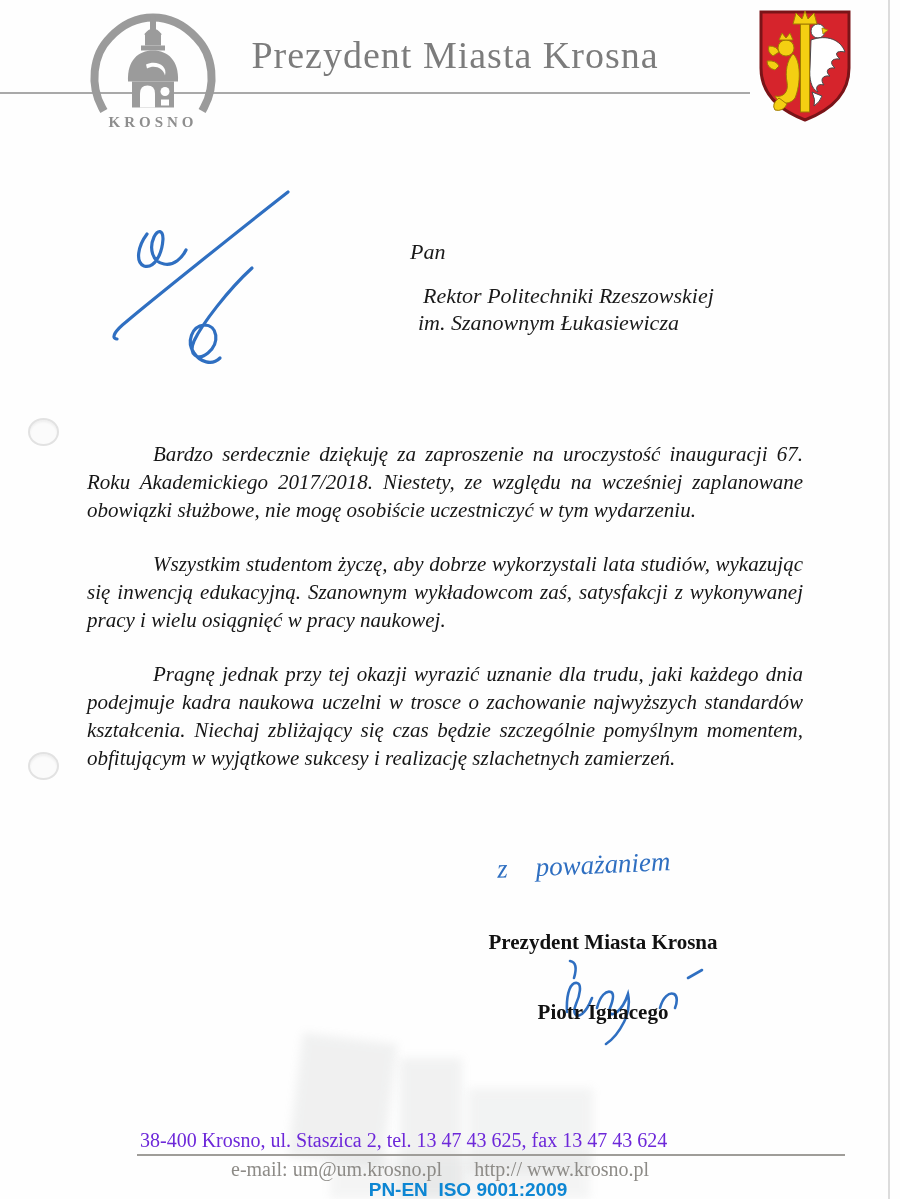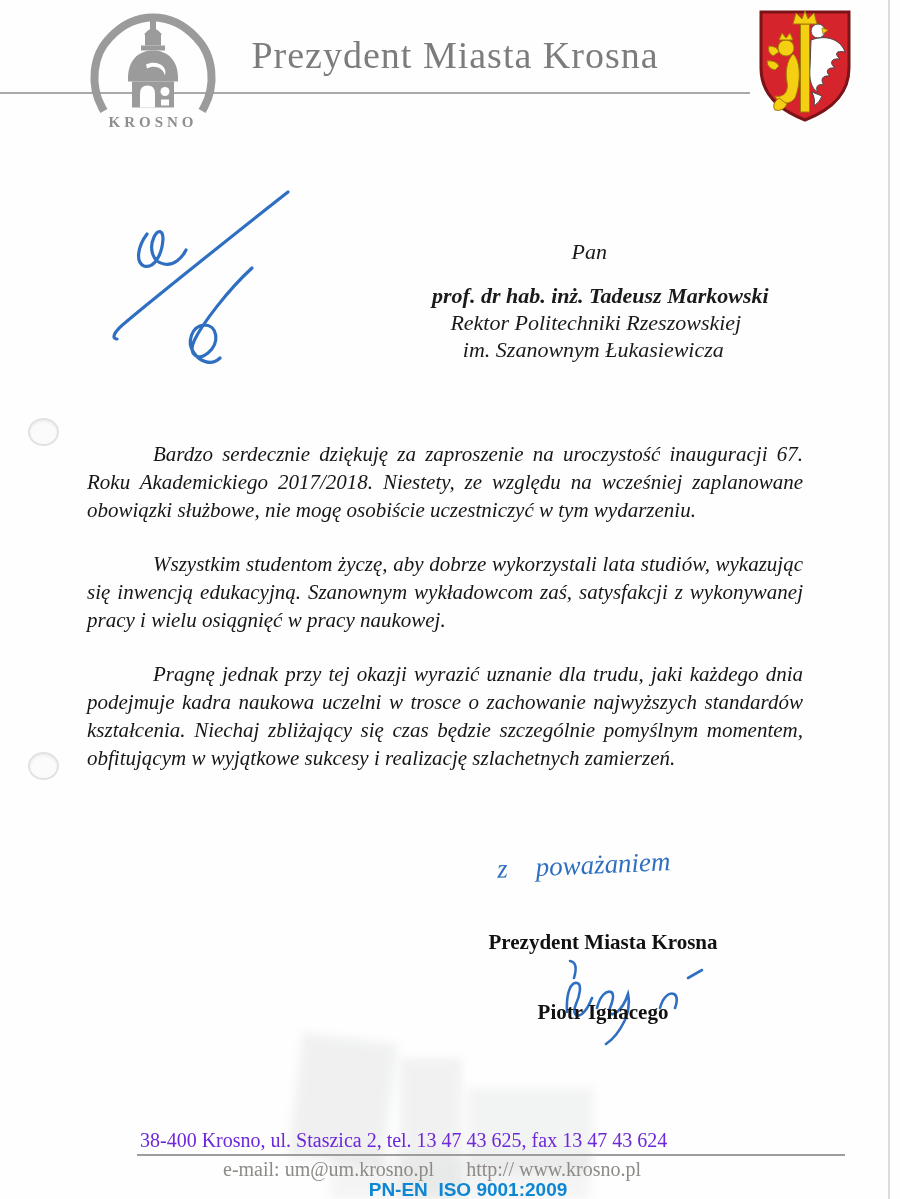--- a/index.html
+++ b/index.html
@@ -24,21 +24,21 @@
   }
   
   .paraph { position:absolute; left:92px; top:178px; width:220px; height:195px; }
   .signature { position:absolute; left:540px; top:948px; width:180px; height:100px; }
   .closing-handwritten {
     position:absolute; left:497px; top:850px; display:flex; gap:28px;
     font-style:italic; font-size:27px; color:#2f6fc1;
     transform:rotate(-2.5deg);
   }
   
-  .recipient { position:absolute; left:410px; top:238px; font-style:italic; font-size:22px; line-height:27px;text-align:center; }
+  .recipient { position:absolute; left:410px; top:238px; font-style:italic; font-size:22px; line-height:27px; }
   .recipient .salutation { margin-bottom:17px; }
   .recipient .name { font-weight:bold; padding-left:22px; }
   .recipient .pos  { padding-left:13px; }
   .recipient .inst { padding-left:8px; }
   
   .body-text {
     position:absolute; left:87px; top:408px; width:716px;
     font-style:italic; font-size:21px; line-height:28px;
     text-align:justify; color:#161616;margin-top:32px;
   }
@@ -57,21 +57,21 @@
   .wm3 { left:468px; top:1088px; width:125px; height:85px;  opacity:.13; }
   .wm4 { left:330px; top:1155px; width:260px; height:44px;  opacity:.11; }
   .footer-address {
     position:absolute; top:1129px; left:140px; width:700px; text-align:left;
     font-size:20px; color:#6d28d9;
   }
   .footer-rule {
     position:absolute; top:1154px; left:137px; width:708px; height:2px; background:#9f9d99;
   }
   .footer-contact {
-    position:absolute; top:1158px; left:132px; width:600px;
+    position:absolute; top:1158px; left:140px; width:600px;
     display:flex; justify-content:center; gap:32px;
     font-size:20px; color:#8d8b87;
   }
   .footer-cert {
     position:absolute; top:1179px; left:268px; width:400px; text-align:center;
     font-family:"Liberation Sans", sans-serif; font-weight:bold;
     font-size:19px; color:#0d86d3; white-space:pre;
   }
   
   .punch-hole {
@@ -135,21 +135,20 @@
   <svg class="paraph" viewBox="0 0 220 195">
     <g fill="none" stroke="#2f6fc1" stroke-width="3.2" stroke-linecap="round">
       <path d="M55,56 C46,68 43,84 52,88 C62,91 70,77 71,61 C71,52 66,51 62,59 C57,70 60,84 72,86 C82,88 90,80 94,72"></path>
       <path d="M196,14 C150,50 60,122 34,144 C24,152 18,160 25,161"></path>
       <path d="M160,90 C136,112 110,146 102,163 C96,177 106,183 116,175 C128,165 126,147 112,147 C100,148 94,164 102,175 C108,184 120,188 128,180"></path>
     </g>
   </svg>
 
   <div class="recipient">
     <div class="salutation">Pan</div>
-    <div class="name">prof. dr hab. inż. Tadeusz Markowski</div>
     <div class="pos">Rektor Politechniki Rzeszowskiej</div>
     <div class="inst">im. Szanownym Łukasiewicza</div>
   </div>
 
   <div class="body-text">
     <p>Bardzo serdecznie dziękuję za zaproszenie na uroczystość inauguracji 67. Roku Akademickiego 2017/2018. Niestety, ze względu na wcześniej zaplanowane obowiązki służbowe, nie mogę osobiście uczestniczyć w tym wydarzeniu.</p>
     <p>Wszystkim studentom życzę, aby dobrze wykorzystali lata studiów, wykazując się inwencją edukacyjną. Szanownym wykładowcom zaś, satysfakcji z wykonywanej pracy i wielu osiągnięć w pracy naukowej.</p>
     <p>Pragnę jednak przy tej okazji wyrazić uznanie dla trudu, jaki każdego dnia podejmuje kadra naukowa uczelni w trosce o zachowanie najwyższych standardów kształcenia. Niechaj zbliżający się czas będzie szczególnie pomyślnym momentem, obfitującym w wyjątkowe sukcesy i realizację szlachetnych zamierzeń.</p>
   </div>
 

